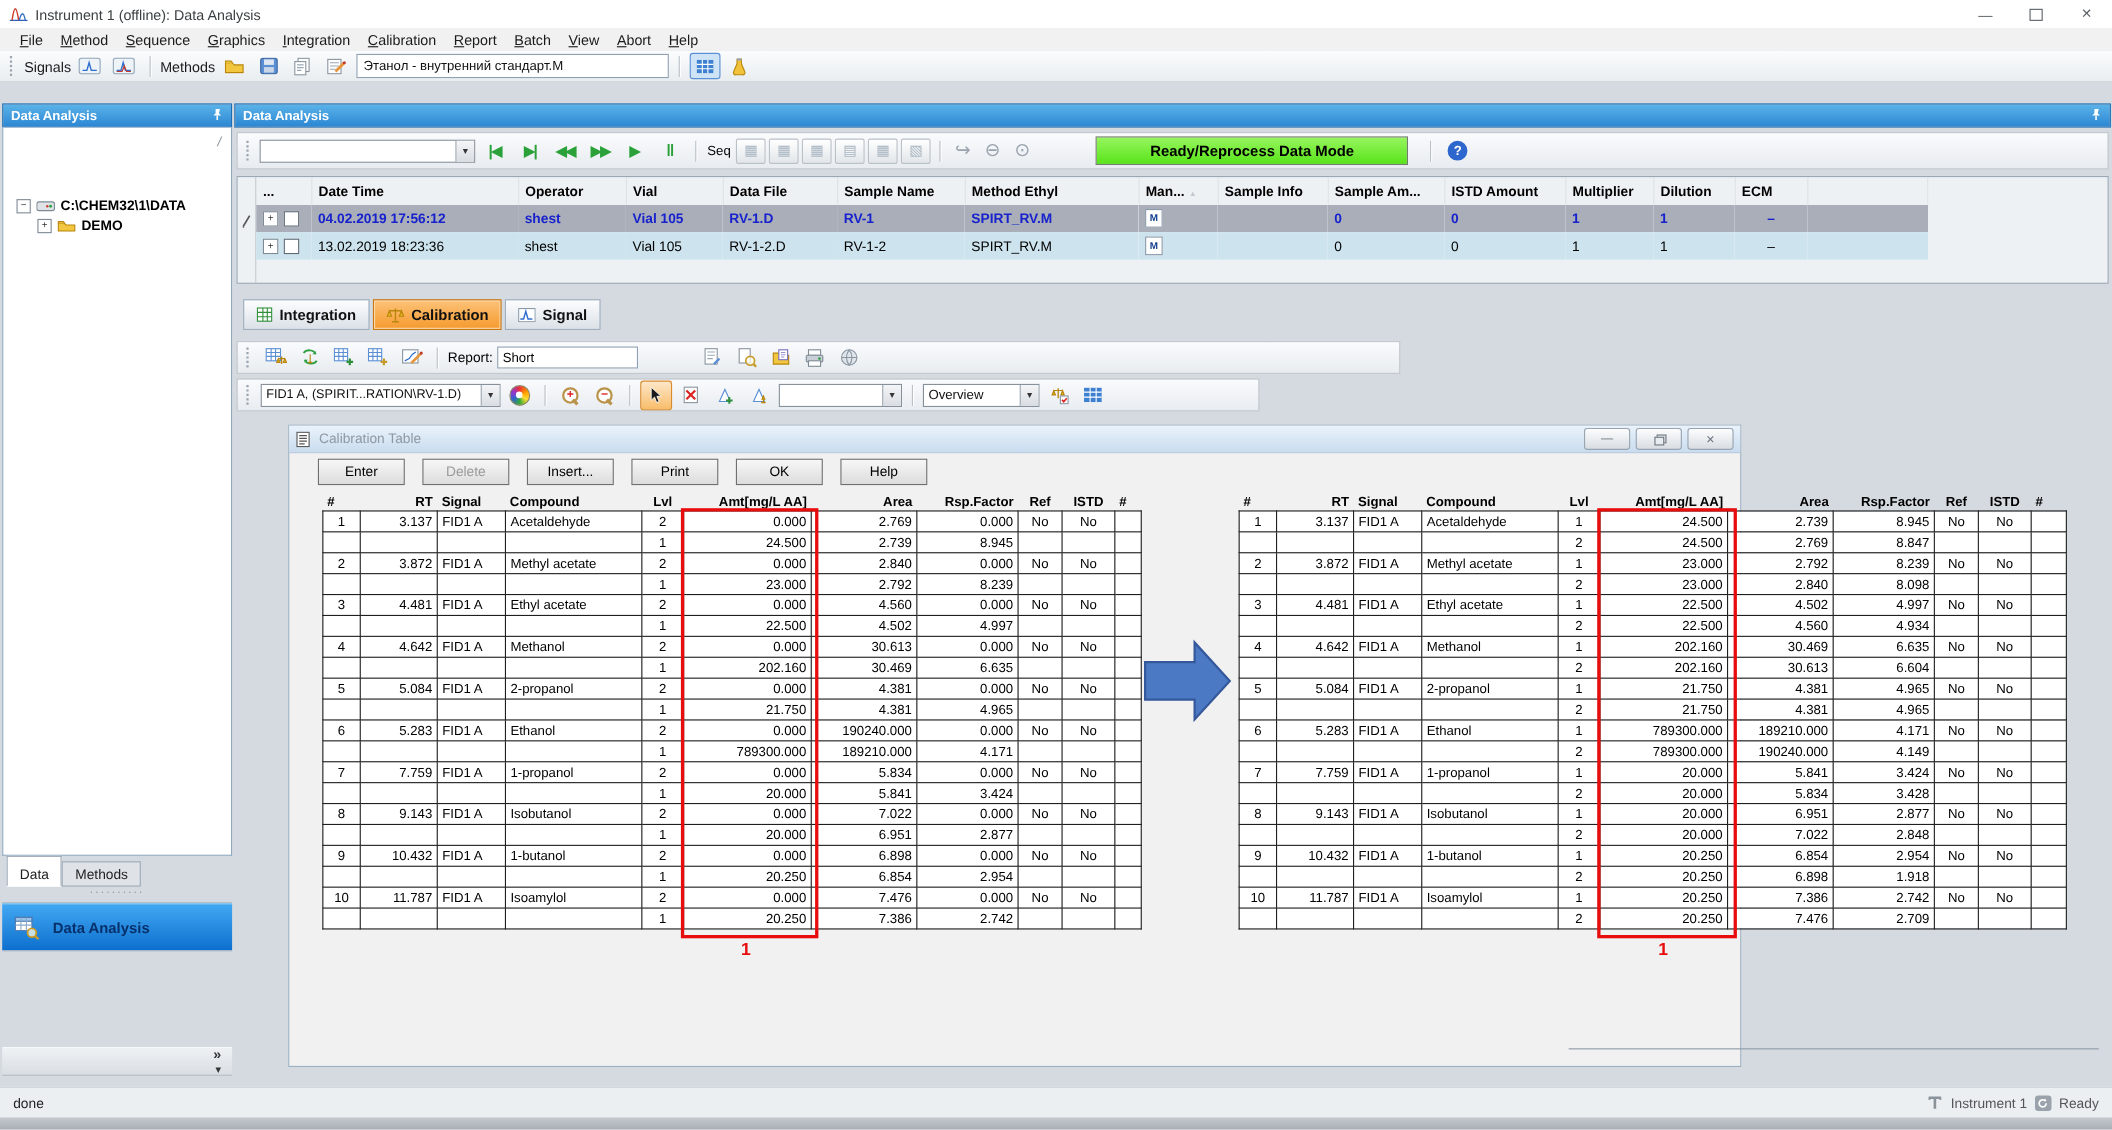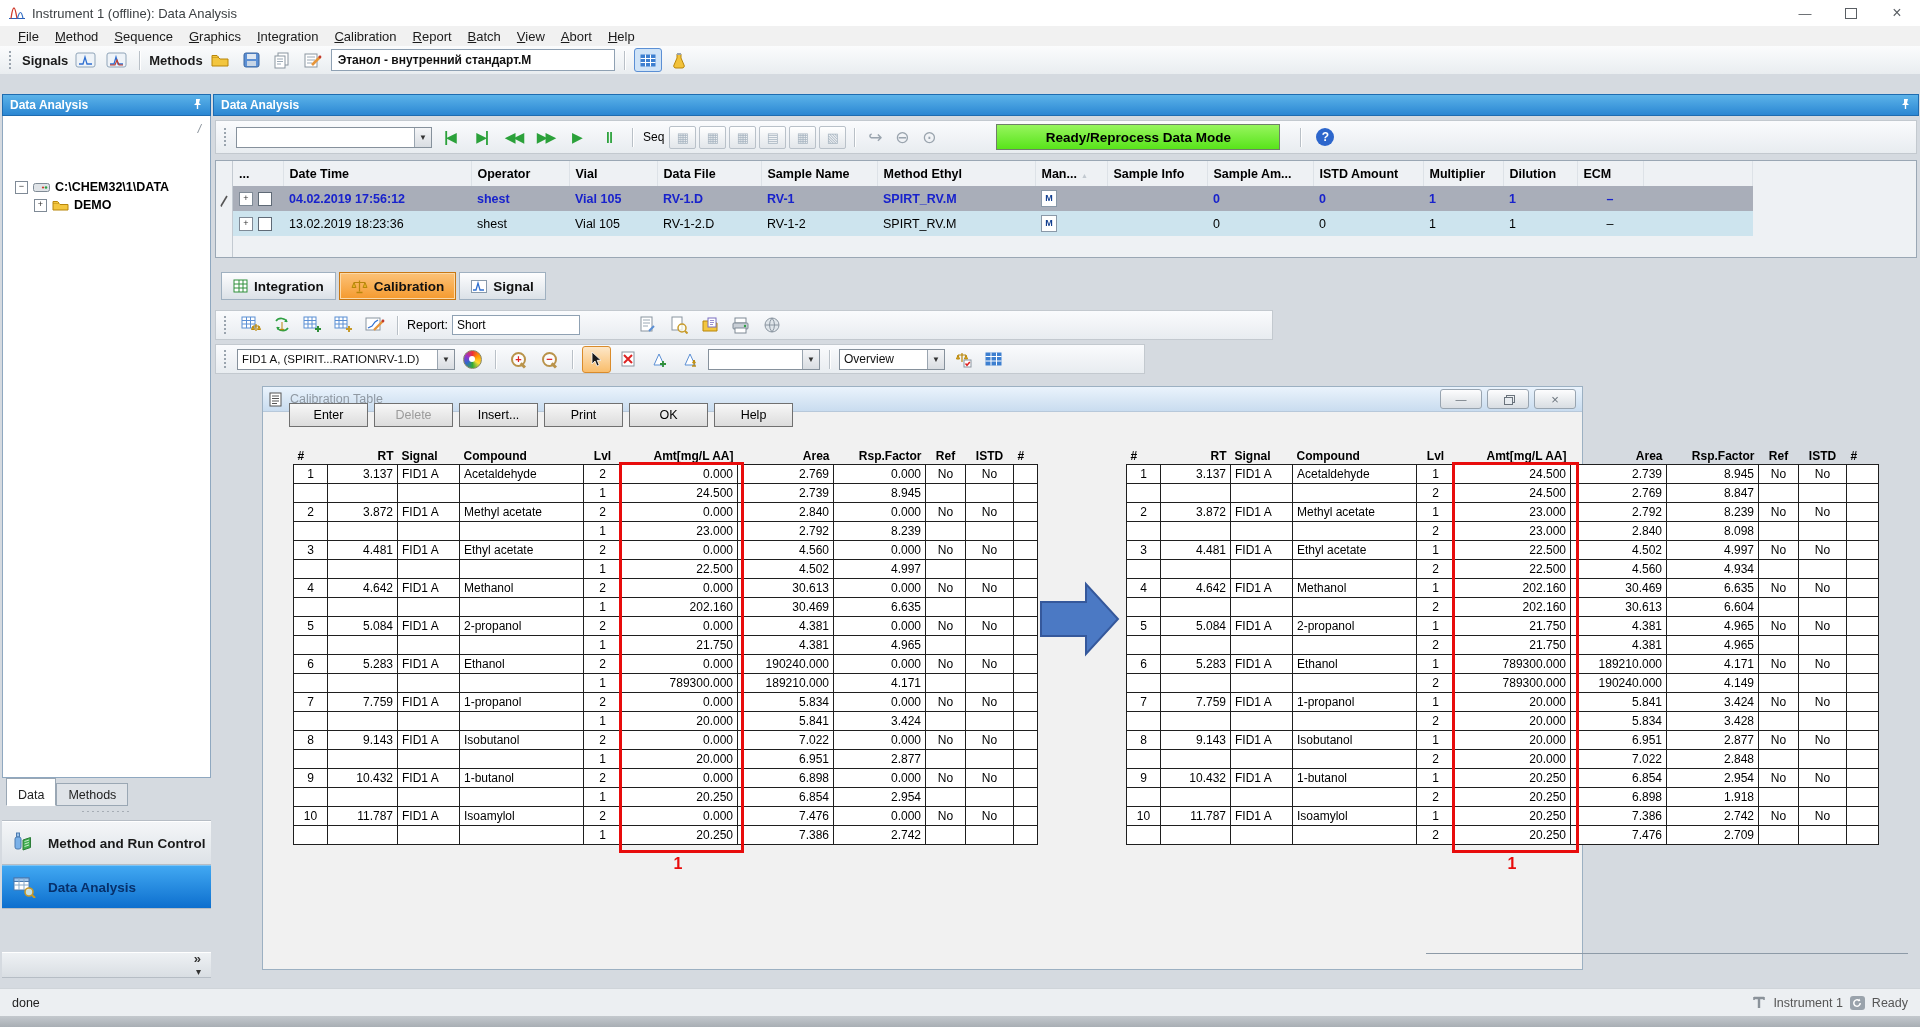--- a/index.html
+++ b/index.html
@@ -13,21 +13,21 @@
   .winbtns{margin-left:auto;display:flex;}
   .wb{width:46px;height:26px;display:grid;place-items:center;color:#5a5f64;font-size:13px;}
   .wb .maxbox{width:10px;height:9px;border:1.5px solid #5a5f64;display:block;}
   
   .menubar{position:absolute;top:26px;left:0;right:0;height:20px;background:#f1f1f1;
            display:flex;align-items:center;font-size:13px;color:#1a1a1a;padding-left:10px;}
   .menu-item{padding:1px 8px;cursor:default;}
   
   .toolbar{position:absolute;top:46px;left:0;right:0;height:28px;
            background:linear-gradient(#fbfcfd,#e9edf0);border-bottom:1px solid #c9ced3;
-           display:flex;align-items:center;gap:4px;padding:0 6px;font-size:13px;color:#1a1a1a;font-weight:bold;}
+           display:flex;align-items:center;gap:4px;padding:0 6px;font-size:13px;color:#1a1a1a;}
   .grip{width:4px;height:18px;border-left:2px dotted #9aa4ae;margin:0 3px;}
   .vsep{width:1px;height:19px;background:#b9c0c7;box-shadow:1px 0 0 #fff;margin:0 5px;}
   .ic{width:27px;height:23px;border-radius:3px;display:grid;place-items:center;}
   .method-field{width:270px;height:18px;background:#fff;border:1px solid #8fa1b3;
                 font-size:12px;padding:1px 6px;display:flex;align-items:center;color:#111;}
   .gridbtn{width:26px;height:22px;background:#cfe3f7;border:1px solid #5b8fd4;border-radius:3px;
            display:grid;place-items:center;}
   
   .workspace{position:absolute;top:74px;left:0;right:0;height:914px;background:#d5dae0;}
   .panel-header{height:22px;background:linear-gradient(#5cb3e9,#2b87d3);color:#fff;font-size:12px;
@@ -138,21 +138,21 @@
   .calwin .wtitle{height:24px;background:linear-gradient(#eaf3fc,#c9dcef);display:flex;
                   align-items:center;gap:7px;padding:0 6px;border-bottom:1px solid #b7c8da;}
   .calwin .wtitle .txt{color:#8f98a2;font-size:12.5px;}
   .wbtn2{width:40px;height:18px;border:1px solid #98a4b0;border-radius:3px;
          background:linear-gradient(#fdfdfe,#d8dde2);display:grid;place-items:center;
          color:#6a737c;font-size:11px;line-height:1;}
   .wbtn2 .restore{position:relative;width:9px;height:8px;}
   .wbtn2 .restore i{position:absolute;width:7px;height:6px;border:1.3px solid #6a737c;display:block;}
   .wbtn2 .restore i:first-child{left:2px;top:0;}
   .wbtn2 .restore i:last-child{left:0;top:2px;background:#e8ecf0;}
-  .calbtns{position:absolute;top:16px;left:26px;display:flex;gap:6px;}
+  .calbtns{position:absolute;top:30px;left:26px;display:flex;gap:16px;}
   .cbtn{width:77px;height:22px;background:linear-gradient(#f7f7f7,#dcdcdc);border:1px solid #707070;
         font-size:12.5px;display:grid;place-items:center;color:#000;}
   .cbtn.disabled{color:#9b9b9b;}
   .caltbl{position:absolute;top:60px;border-collapse:collapse;table-layout:fixed;font-size:12px;}
   .caltbl th{font-weight:bold;font-size:12px;padding:0 4px;height:17px;border:none;
              white-space:nowrap;overflow:hidden;}
   .caltbl td{border:1px solid #1f1f1f;padding:0 4px;height:18px;background:#fff;
              white-space:nowrap;overflow:hidden;}
   .al-l{text-align:left;} .al-r{text-align:right;} .al-c{text-align:center;}
   .redbox{position:absolute;border:3px solid #e80c0c;pointer-events:none;}
@@ -297,29 +297,20 @@
             </svg>
           <span style="font-weight:bold;">DEMO</span>
         </div>
       </div>
       <div class="side-tabs">
         <span class="stab active">Data</span>
         <span class="stab">Methods</span>
       </div>
       <div class="grip-dots">··········</div>
       <div class="navstack">
-        <div class="navitem">
-          <svg width="26" height="22">
-              <rect x="4.5" y="1" width="3" height="4" fill="#9fc3e8" stroke="#4a7ab0"></rect>
-              <rect x="3" y="5" width="6" height="12" rx="2" fill="#7ab1e8" stroke="#4a7ab0"></rect>
-              <path d="M11 8l7.5-2.5v10L11 18z" fill="#3fae4e" stroke="#2c7d38"></path>
-              <path d="M12.5 9.5l4.5-1.5M12.5 12l4.5-1.5M12.5 14.5l4.5-1.5" stroke="#d8f0dc" stroke-width="0.9"></path>
-            </svg>
-          <span>Method and Run Control</span>
-        </div>
         <div class="navitem active">
           <svg width="26" height="22">
               <rect x="2" y="2" width="15" height="12" fill="#fff" stroke="#4a7ab0"></rect>
               <rect x="2" y="2" width="15" height="3.5" fill="#9cc3ea" stroke="#4a7ab0"></rect>
               <path d="M2 9h15M7 2v12M12 2v12" stroke="#88a9c8"></path>
               <circle cx="17" cy="16" r="4" fill="rgba(255,255,230,0.75)" stroke="#c79a2a" stroke-width="1.6"></circle>
               <path d="M20 19l3 3" stroke="#c79a2a" stroke-width="2.2"></path>
             </svg>
           <span>Data Analysis</span>
         </div>

